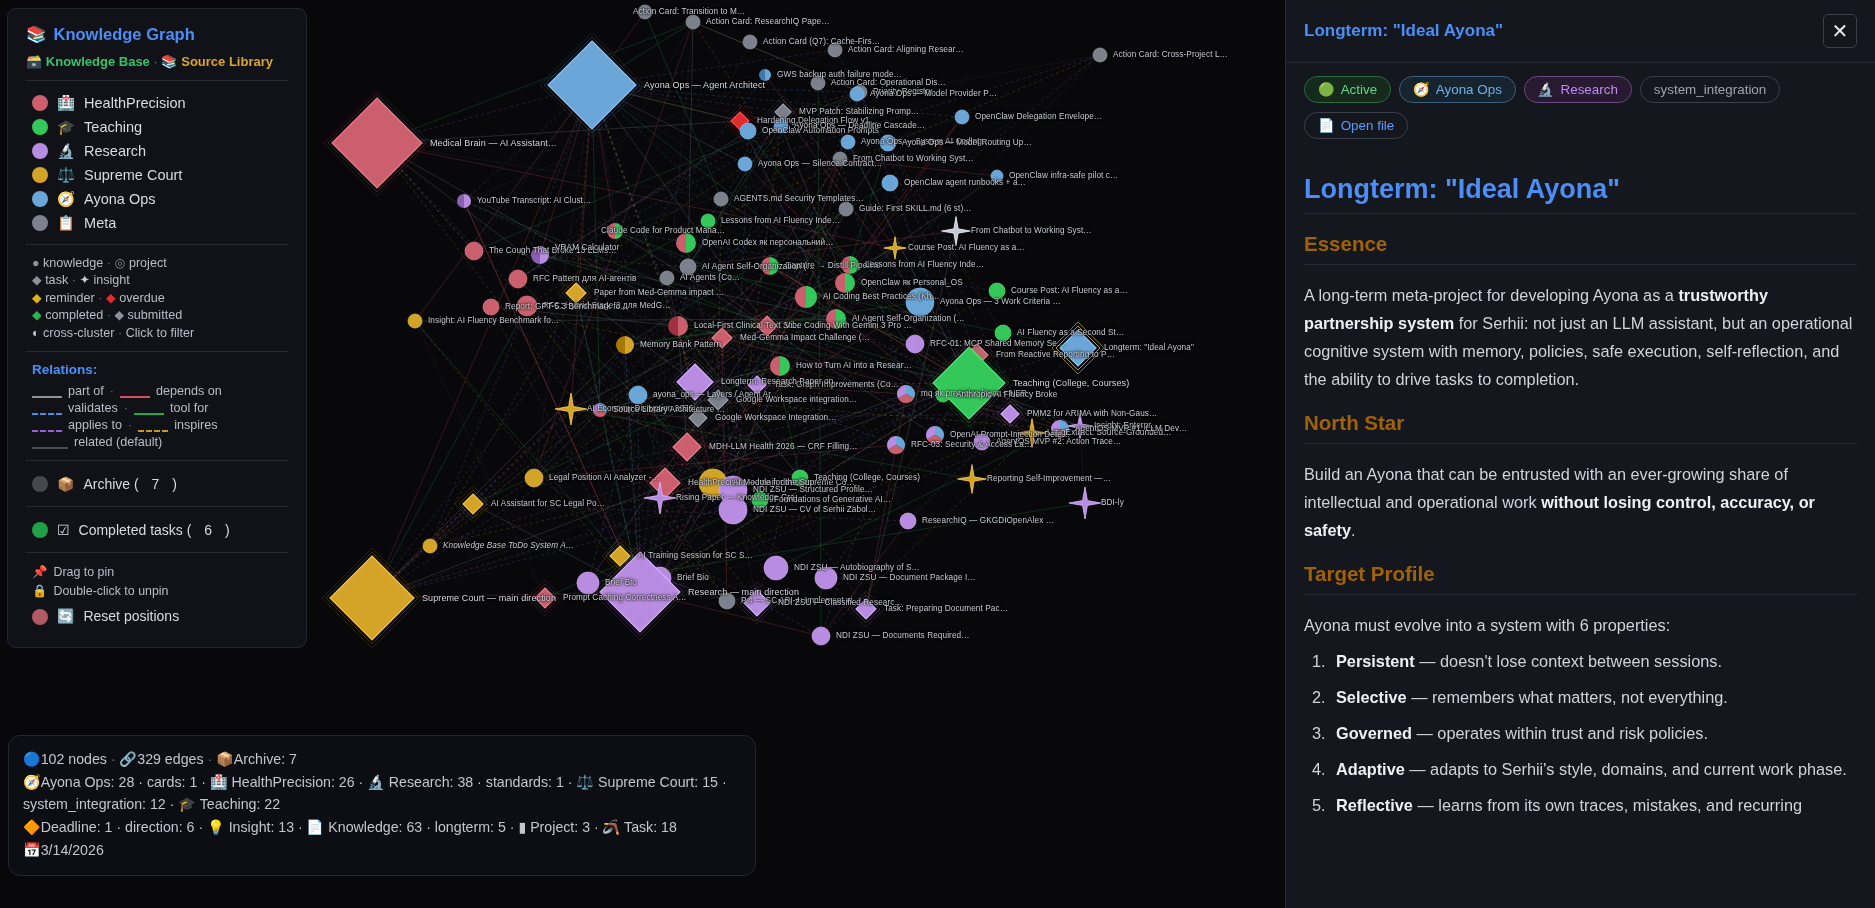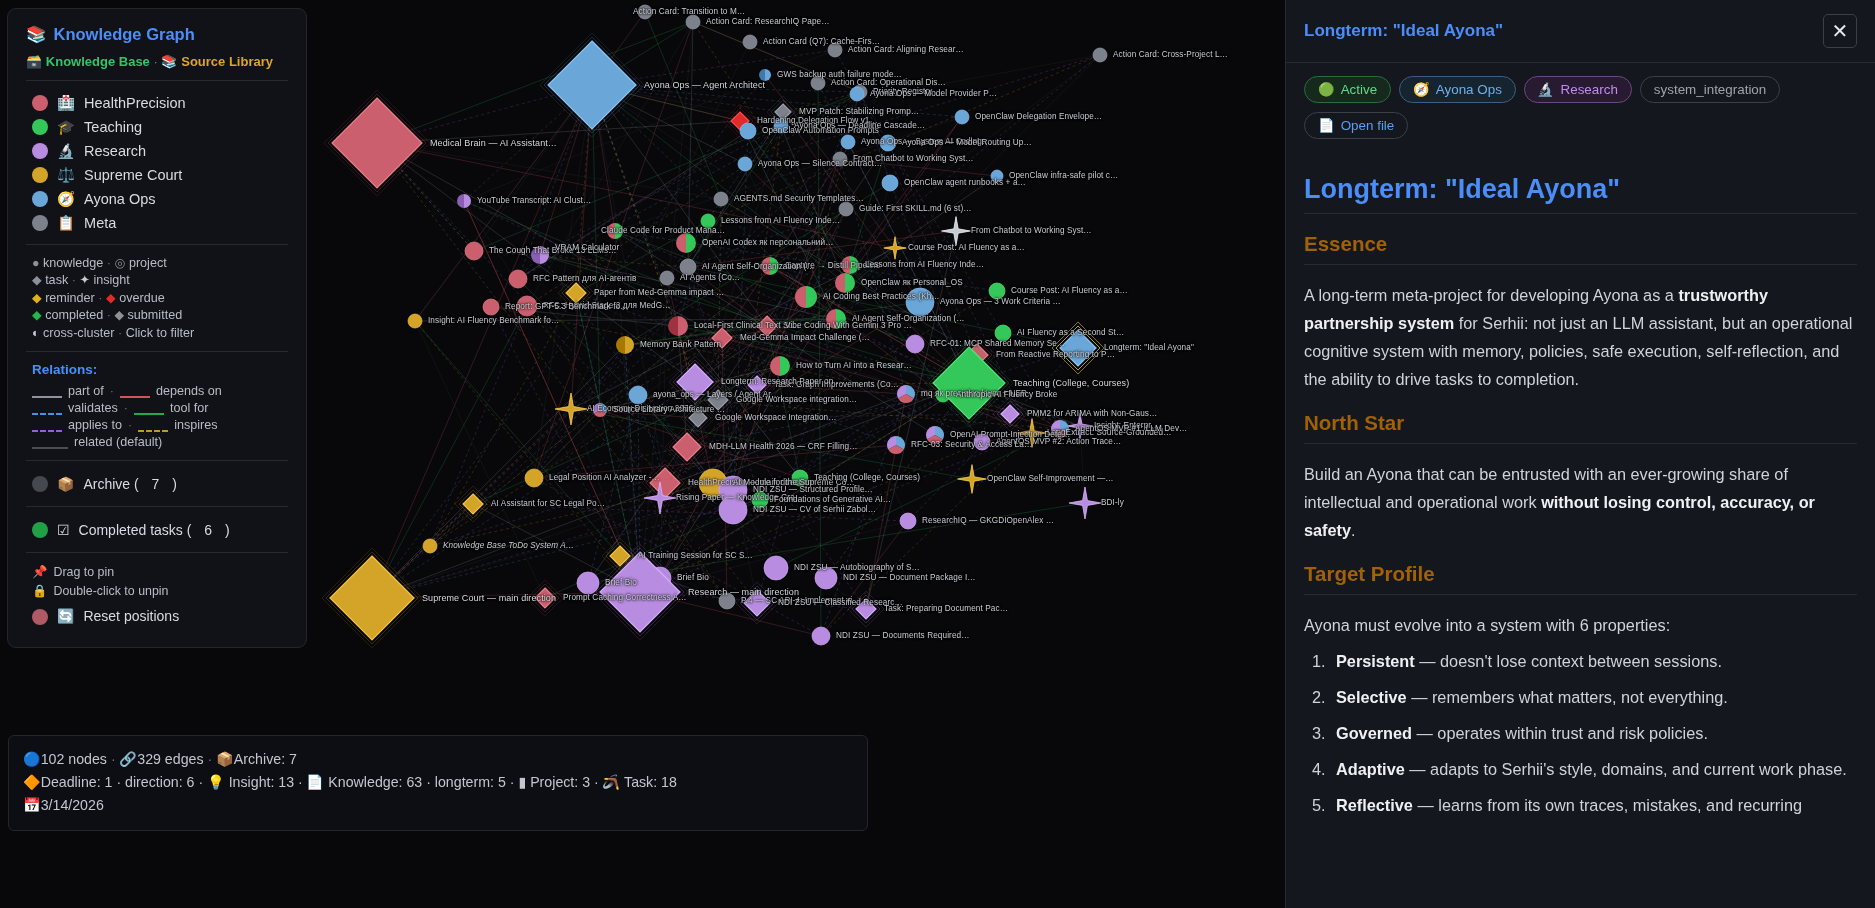--- a/index.html
+++ b/index.html
@@ -60,24 +60,24 @@
   .lg-relations-title { color:#4c8ef7; font-size:13.5px; font-weight:600; margin: 2px 0 6px 6px; }
   .rel-row { display:flex; align-items:flex-end; gap:6px; font-size:12.6px; color:#b9bcc5; padding:1.5px 0 1.5px 6px; }
   .rel-line { width:30px; height:0; border-top-width:2px; display:inline-block; }
   .lg-toggle { display:flex; align-items:center; gap:9px; font-size:14px; color:#d8dbe2; padding:5px 0 5px 6px; }
   .lg-foot { font-size:12.4px; color:#b9bcc5; padding-left:6px; line-height:1.55; }
   .lg-foot .r { display:flex; align-items:center; gap:6px; }
 
   
   #stats-panel {
     position: absolute; left: 8px; top: 735px;
-    width: 860px;
+    width: 748px;
     background: rgba(13,15,21,0.95);
     border: 1px solid #23262f;
-    border-radius: 6px;
+    border-radius: 12px;
     padding: 12px 20px 13px 14px;
     color: #c3c6ce; font-size: 14.2px; line-height: 1.55;
   }
   #stats-panel .srow { margin-bottom: 1px; }
   #stats-panel .sep { color:#6d7280; }
 
   
   #detail-panel {
     position: absolute; right: 0; top: 0;
     width: 590px; height: 908px;
@@ -836,21 +836,21 @@
         <div class="gnode-label" style="left: 1047px; top: 428px;">LangExtract: Source-Grounded…</div>
         <div class="gnode-label" style="left: 709px; top: 442px;">MDH-LLM Health 2026 — CRF Filling…</div>
         <div class="gnode-label" style="left: 950px; top: 430px;">OpenAI Prompt-Injection Defe…</div>
         <div class="gnode-label" style="left: 996px; top: 437px;">AgentOS MVP #2: Action Trace…</div>
         <div class="gnode-label" style="left: 911px; top: 440px;">RFC-03: Security &amp; Access La…</div>
         <div class="gnode-label" style="left: 1075px; top: 424px;">AgentOS MVP #1: LLM Dev…</div>
         <div class="gnode-label" style="left: 688px; top: 478px;">HealthPrecision — main direction</div>
         <div class="gnode-label" style="left: 733px; top: 478px;">AI Module for the Supreme Co…</div>
         <div class="gnode-label" style="left: 549px; top: 473px;">Legal Position AI Analyzer -…</div>
         <div class="gnode-label" style="left: 491px; top: 499px;">AI Assistant for SC Legal Po…</div>
-        <div class="gnode-label" style="left: 987px; top: 474px;">OpenClaw Self-Improvement —…</div>
+        <div class="gnode-label" style="left: 987px; top: 474px;">Reporting Self-Improvement —…</div>
         <div class="gnode-label" style="left: 814px; top: 473px;">Teaching (College, Courses)</div>
         <div class="gnode-label" style="left: 1013px; top: 378px; font-size: 9px; color: rgb(214, 217, 224);">Teaching (College, Courses)</div>
         <div class="gnode-label" style="left: 676px; top: 493px;">Rising Paper — Knowledge Gra…</div>
         <div class="gnode-label" style="left: 774px; top: 495px;">Foundations of Generative AI…</div>
         <div class="gnode-label" style="left: 1101px; top: 498px;">BDI-ly</div>
         <div class="gnode-label" style="left: 922px; top: 516px;">ResearchIQ — GKGDIOpenAlex …</div>
         <div class="gnode-label" style="left: 638px; top: 551px;">AI Training Session for SC S…</div>
         <div class="gnode-label" style="left: 422px; top: 593px; font-size: 9px; color: rgb(214, 217, 224);">Supreme Court — main direction</div>
         <div class="gnode-label" style="left: 605px; top: 578px;">Brief Bio</div>
         <div class="gnode-label" style="left: 677px; top: 573px;">Brief Bio</div>
@@ -1007,20 +1007,23 @@
       </div>
   </div>
 
   <div id="stats-panel">
     <div class="srow">
       <span>🔵</span><span>102 nodes</span>
       <span class="sep"> · </span><span>🔗</span><span>329 edges</span>
       <span class="sep"> · </span><span>📦</span><span>Archive: 7</span>
     </div>
     <div class="srow">
+      <span>🧭</span><span>Ayona Ops: 28 · cards: 1 · 🏥 HealthPrecision: 26 · 🔬 Research: 38 · standards: 1 · ⚖️ Supreme Court: 15 · system_integration: 12 · 🎓 Teaching: 22</span>
+    </div>
+    <div class="srow">
       <span>🔶</span><span>Deadline: 1 · direction: 6 · 💡 Insight: 13 · 📄 Knowledge: 63 · longterm: 5 · ▮ Project: 3 · 🪃 Task: 18</span>
     </div>
     <div class="srow">
       <span>📅</span><span>3/14/2026</span>
     </div>
   </div>
 
   <div id="detail-panel">
 
     <div id="detail-head">

